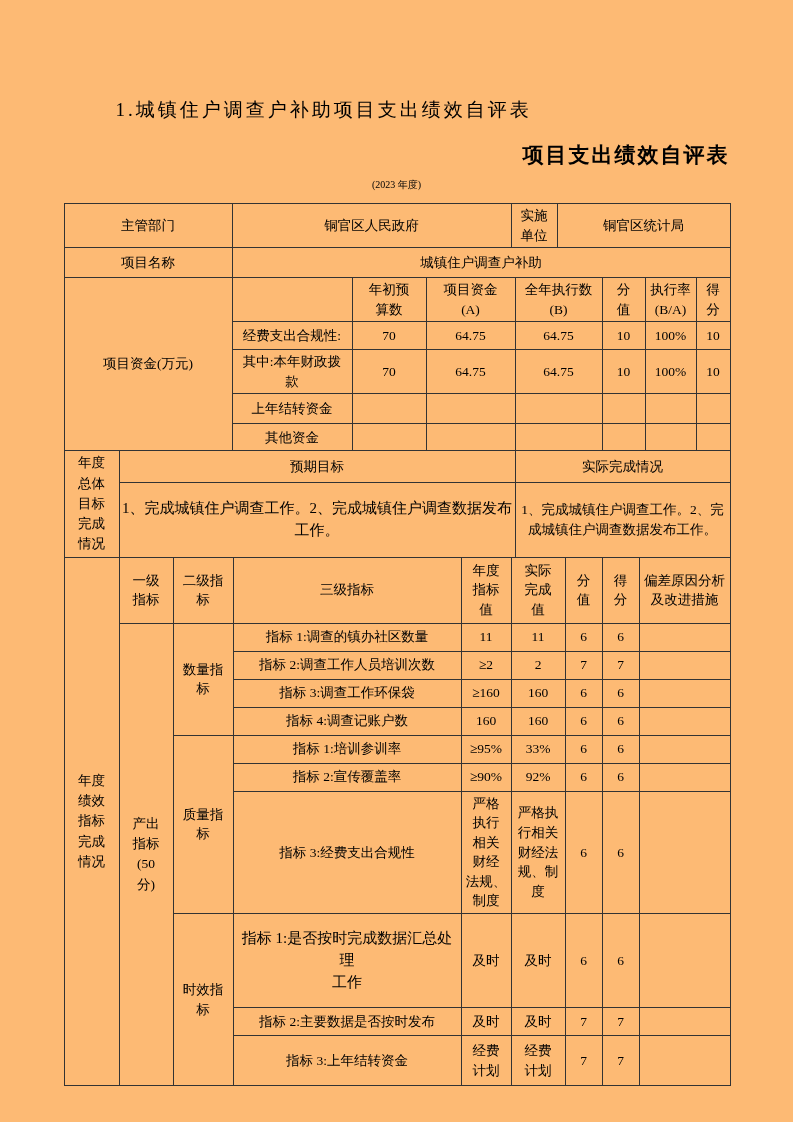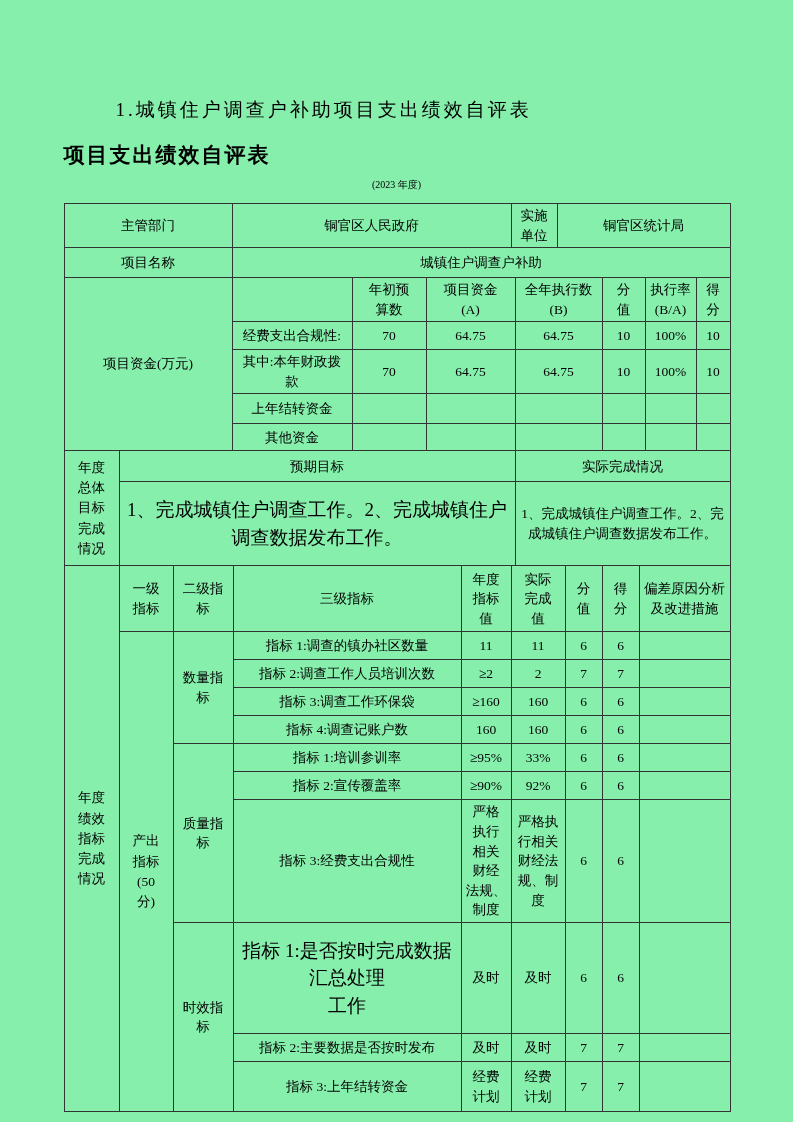--- a/index.html
+++ b/index.html
@@ -1,41 +1,41 @@
 <!DOCTYPE html>
 <html><head>
 <meta charset="utf-8">
 <style>
   html,body { margin:0; padding:0; background:#fff; }
   .page {
-    position:relative; width:793px; height:1122px; background:#86efac;
+    position:relative; width:793px; height:1122px; background:#fdba74;
     font-family:"Liberation Serif","DejaVu Serif",serif; color:#000;
     overflow:hidden;
   }
   .content { width:666px; margin:0 auto; }
   .doc-heading {
     margin:97px 0 0 52px; font-size:19px; font-weight:normal;
     letter-spacing:3px; line-height:26px;
   }
   .table-title {
-    margin:18px 0 0 0; text-align:left; font-size:21px; font-weight:bold;
+    margin:18px 0 0 0; text-align:right; font-size:21px; font-weight:bold;
     letter-spacing:2px; line-height:28px;
     font-family:"Liberation Sans","DejaVu Sans",sans-serif;
   }
   .table-subtitle {
     margin:6px 0 9px 0; text-align:center; font-size:10px; line-height:19px;
   }
   table { border-collapse:collapse; table-layout:fixed; width:666px; }
   table.joined { margin-top:-1px; }
   td {
     border:1px solid #333; text-align:center; vertical-align:middle;
     font-size:13.5px; line-height:1.45; padding:2px 3px;
     white-space:pre-line; overflow:hidden; word-break:break-all;
   }
-  .long { font-size:19px; padding:14px 1px; }
+  .long { font-size:15px; padding:14px 1px; }
   .vlabel { line-height:1.5; }
 </style>
 </head>
 <body>
 
 <div class="page">
   <div class="content">
 
     <h1 class="doc-heading">1.城镇住户调查户补助项目支出绩效自评表</h1>
     <h2 class="table-title">项目支出绩效自评表</h2>

